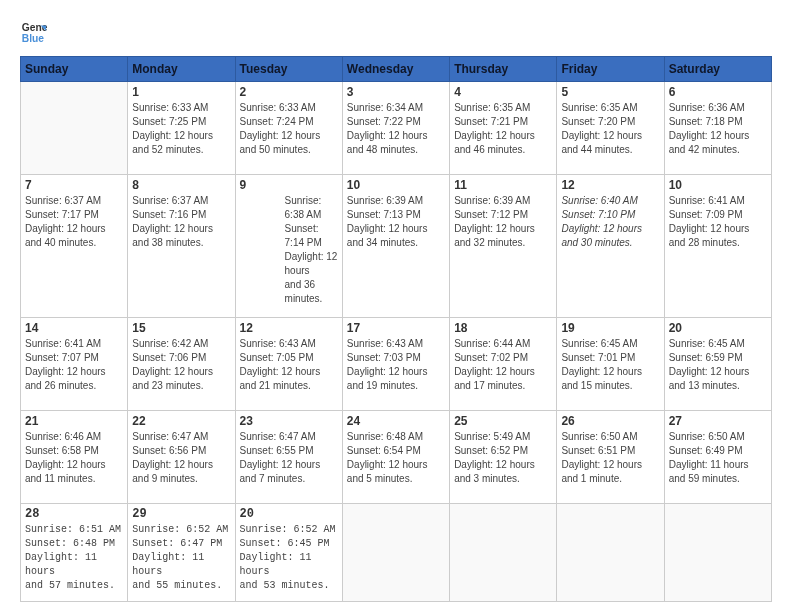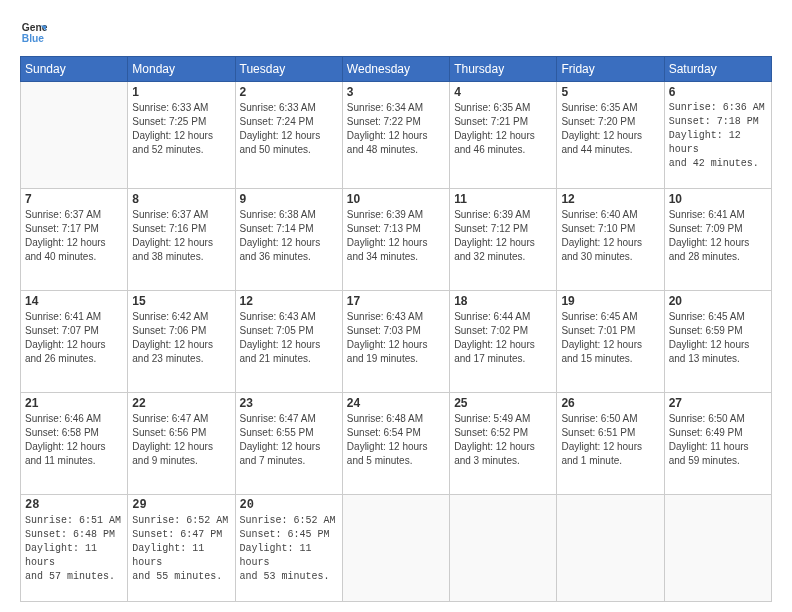--- a/index.html
+++ b/index.html
@@ -47,23 +47,23 @@
     }
     .calendar {
       flex: 1;
       border: 1px solid #ccc;
       border-collapse: collapse;
       width: 100%;
       table-layout: fixed;
     }
     .calendar th {
       background: #3a6ebf;
-      color: #ffffff;
+      color: #0f172a;
       font-size: 12px;
-      font-weight: normal;
+      font-weight: bold;
       padding: 5px 4px;
       border: 1px solid #2d5aa0;
       text-align: left;
     }
     .calendar td {
       border: 1px solid #ccc;
       vertical-align: top;
       padding: 3px 4px;
       font-size: 9.5px;
       color: #333;
@@ -153,21 +153,21 @@
           </td>
           <td>
             <span class="day-num">5</span>
             <div class="day-info" style="white-space: pre-line;">Sunrise: 6:35 AM
 Sunset: 7:20 PM
 Daylight: 12 hours
 and 44 minutes.</div>
           </td>
           <td>
             <span class="day-num">6</span>
-            <div class="day-info" style="white-space: pre-line; font-family: Liberation Mono, monospace;">Sunrise: 6:36 AM
+            <div class="day-info" style="white-space: pre-line;">Sunrise: 6:36 AM
 Sunset: 7:18 PM
 Daylight: 12 hours
 and 42 minutes.</div>
           </td>
         </tr>
         <tr>
           <td>
             <span class="day-num">7</span>
             <div class="day-info" style="white-space: pre-line;">Sunrise: 6:37 AM
 Sunset: 7:17 PM
@@ -176,42 +176,42 @@
           </td>
           <td>
             <span class="day-num">8</span>
             <div class="day-info" style="white-space: pre-line;">Sunrise: 6:37 AM
 Sunset: 7:16 PM
 Daylight: 12 hours
 and 38 minutes.</div>
           </td>
           <td>
             <span class="day-num">9</span>
-            <div class="day-info" style="white-space: pre-line;">Sunrise: 6:38 AM
+            <div class="day-info" style="white-space: pre-line; margin-left: 45px;">Sunrise: 6:38 AM
 Sunset: 7:14 PM
 Daylight: 12 hours
 and 36 minutes.</div>
           </td>
           <td>
             <span class="day-num">10</span>
             <div class="day-info" style="white-space: pre-line;">Sunrise: 6:39 AM
 Sunset: 7:13 PM
 Daylight: 12 hours
 and 34 minutes.</div>
           </td>
           <td>
             <span class="day-num">11</span>
             <div class="day-info" style="white-space: pre-line;">Sunrise: 6:39 AM
 Sunset: 7:12 PM
 Daylight: 12 hours
 and 32 minutes.</div>
           </td>
           <td>
             <span class="day-num">12</span>
-            <div class="day-info" style="white-space: pre-line;">Sunrise: 6:40 AM
+            <div class="day-info" style="white-space: pre-line; font-style: italic;">Sunrise: 6:40 AM
 Sunset: 7:10 PM
 Daylight: 12 hours
 and 30 minutes.</div>
           </td>
           <td>
             <span class="day-num">10</span>
             <div class="day-info" style="white-space: pre-line;">Sunrise: 6:41 AM
 Sunset: 7:09 PM
 Daylight: 12 hours
 and 28 minutes.</div>

